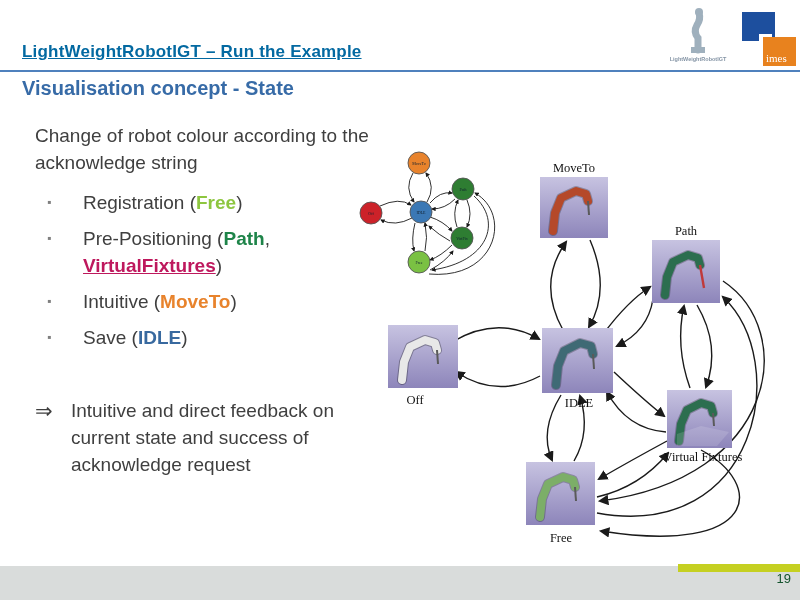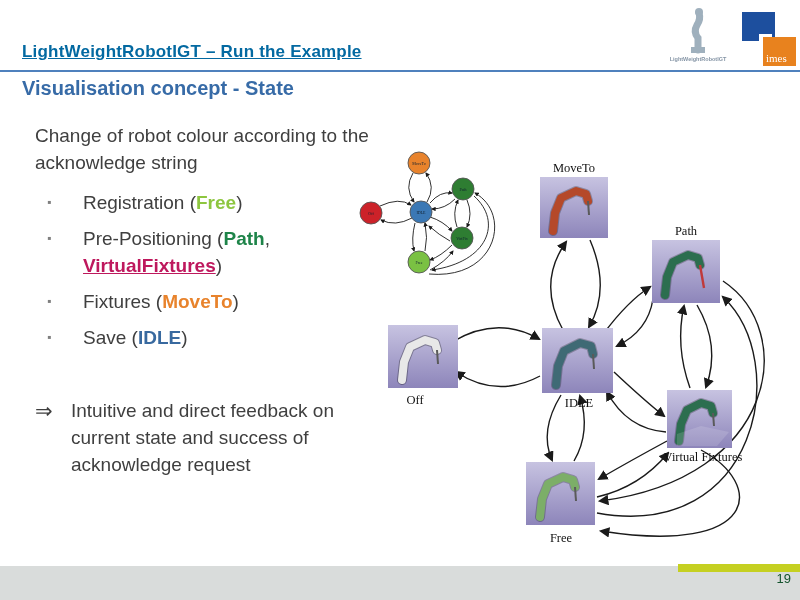--- a/index.html
+++ b/index.html
@@ -68,21 +68,21 @@
     <li>
       <span class="bullet">▪</span>
       <span class="btext"><span>Registration (</span><span class="hl" style="color: rgb(141, 198, 63);">Free</span><span></span><span class="hl" style="color: rgb(141, 198, 63);"></span><span>)</span></span>
     </li>
     <li>
       <span class="bullet">▪</span>
       <span class="btext"><span>Pre-Positioning (</span><span class="hl" style="color: rgb(30, 132, 73);">Path</span><span>, </span><span class="hl" style="color: #be185d; text-decoration: underline;">VirtualFixtures</span><span>)</span></span>
     </li>
     <li>
       <span class="bullet">▪</span>
-      <span class="btext"><span>Fixtures (</span><span class="hl" style="color: rgb(232, 131, 44);">MoveTo</span><span></span><span class="hl" style="color: rgb(232, 131, 44);"></span><span>)</span></span>
+      <span class="btext"><span>Intuitive (</span><span class="hl" style="color: rgb(232, 131, 44);">MoveTo</span><span></span><span class="hl" style="color: rgb(232, 131, 44);"></span><span>)</span></span>
     </li>
     <li>
       <span class="bullet">▪</span>
       <span class="btext"><span>Save (</span><span class="hl" style="color: rgb(56, 105, 159);">IDLE</span><span></span><span class="hl" style="color: rgb(56, 105, 159);"></span><span>)</span></span>
     </li>
   </ul>
   <div class="conclusion">
     <span class="impl">⇒</span>
     <span class="ctext">Intuitive and direct feedback on current state and success of acknowledge request</span>
   </div>

